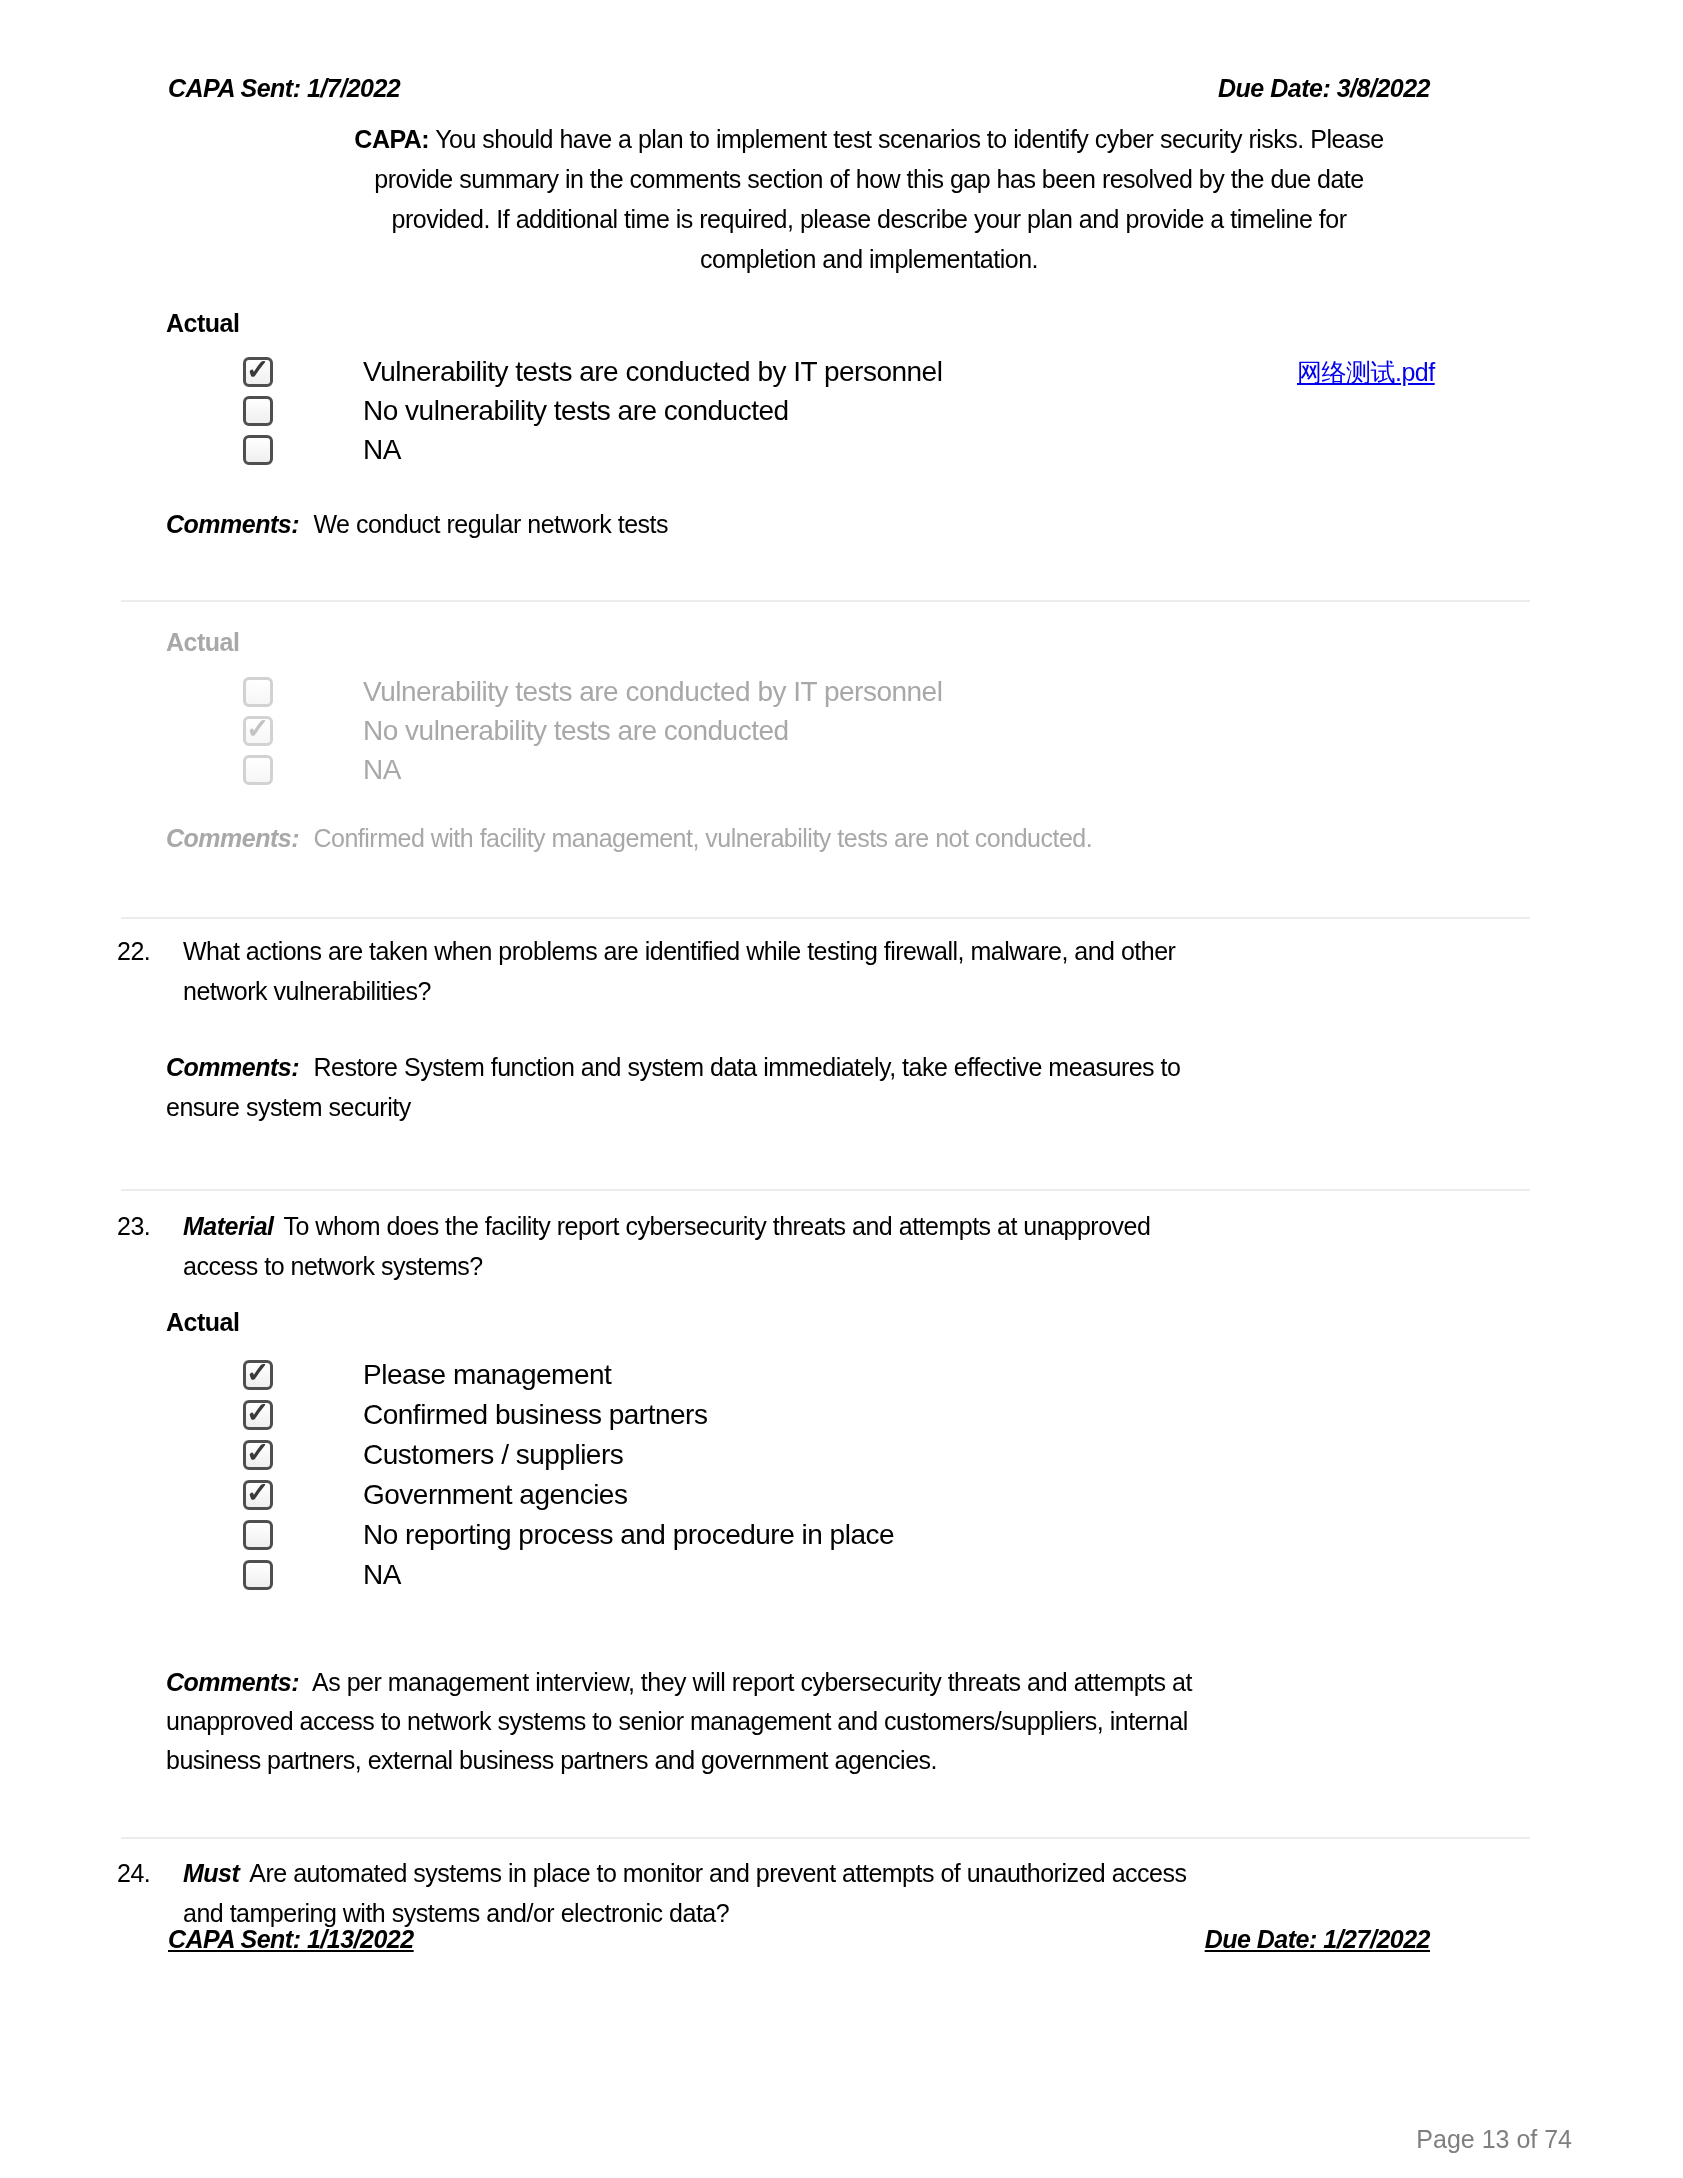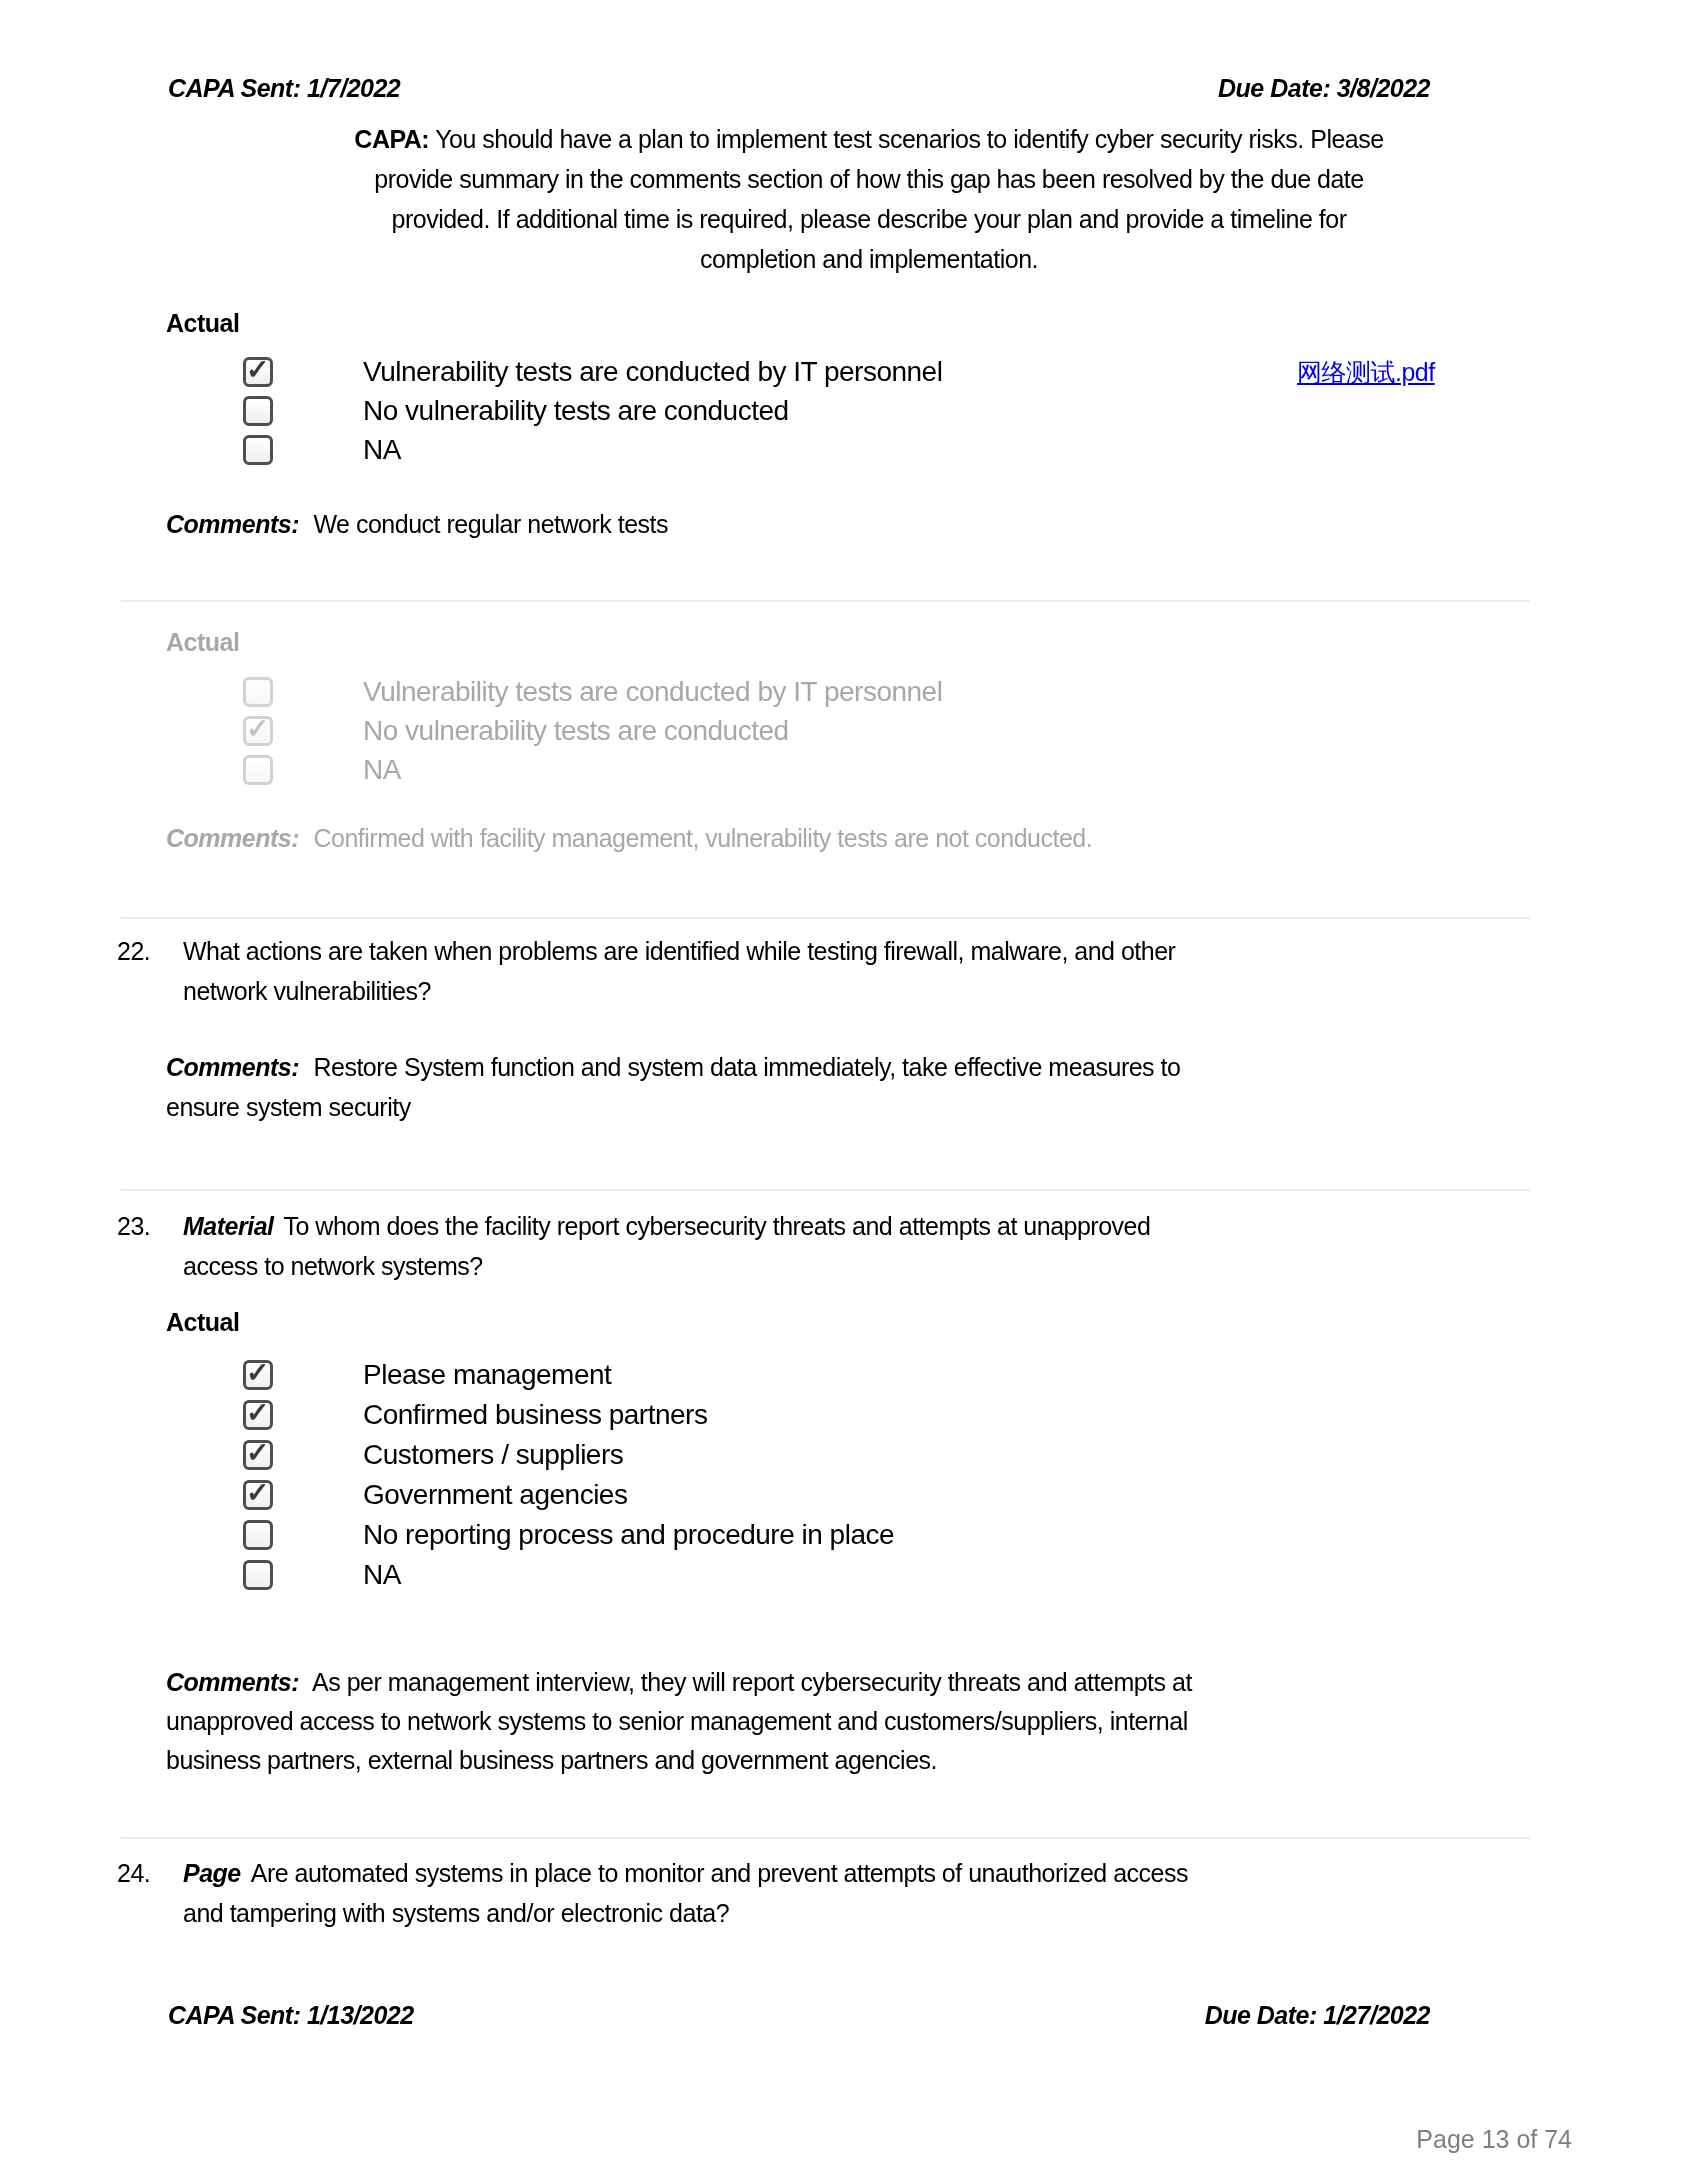--- a/index.html
+++ b/index.html
@@ -183,25 +183,25 @@
     <span class="pre">As per management interview, they will report cybersecurity threats and attempts at
 unapproved access to network systems to senior management and customers/suppliers, internal
 business partners, external business partners and government agencies.</span>
   </div>
 
   <div class="divider" style="top:1837px;"></div>
 
   <div class="question" style="top:1853px;">
     <span class="qnum">24.</span>
     <div class="qtext">
-      <span class="kw">Page</span><span class="pre">Are automated systems in place to monitor and prevent attempts of unauthorized access
+      <span class="kw">Must</span><span class="pre">Are automated systems in place to monitor and prevent attempts of unauthorized access
 and tampering with systems and/or electronic data?</span>
     </div>
   </div>
-  <div class="hdr-row" style="top:2000px;">
+  <div class="hdr-row" style="top:1924px;text-decoration:underline;">
     <span>CAPA Sent: 1/13/2022</span>
     <span>Due Date: 1/27/2022</span>
   </div>
 
   <div class="page-num">Page 13 of 74</div>
 
 </div>
 
 
 </body></html>

